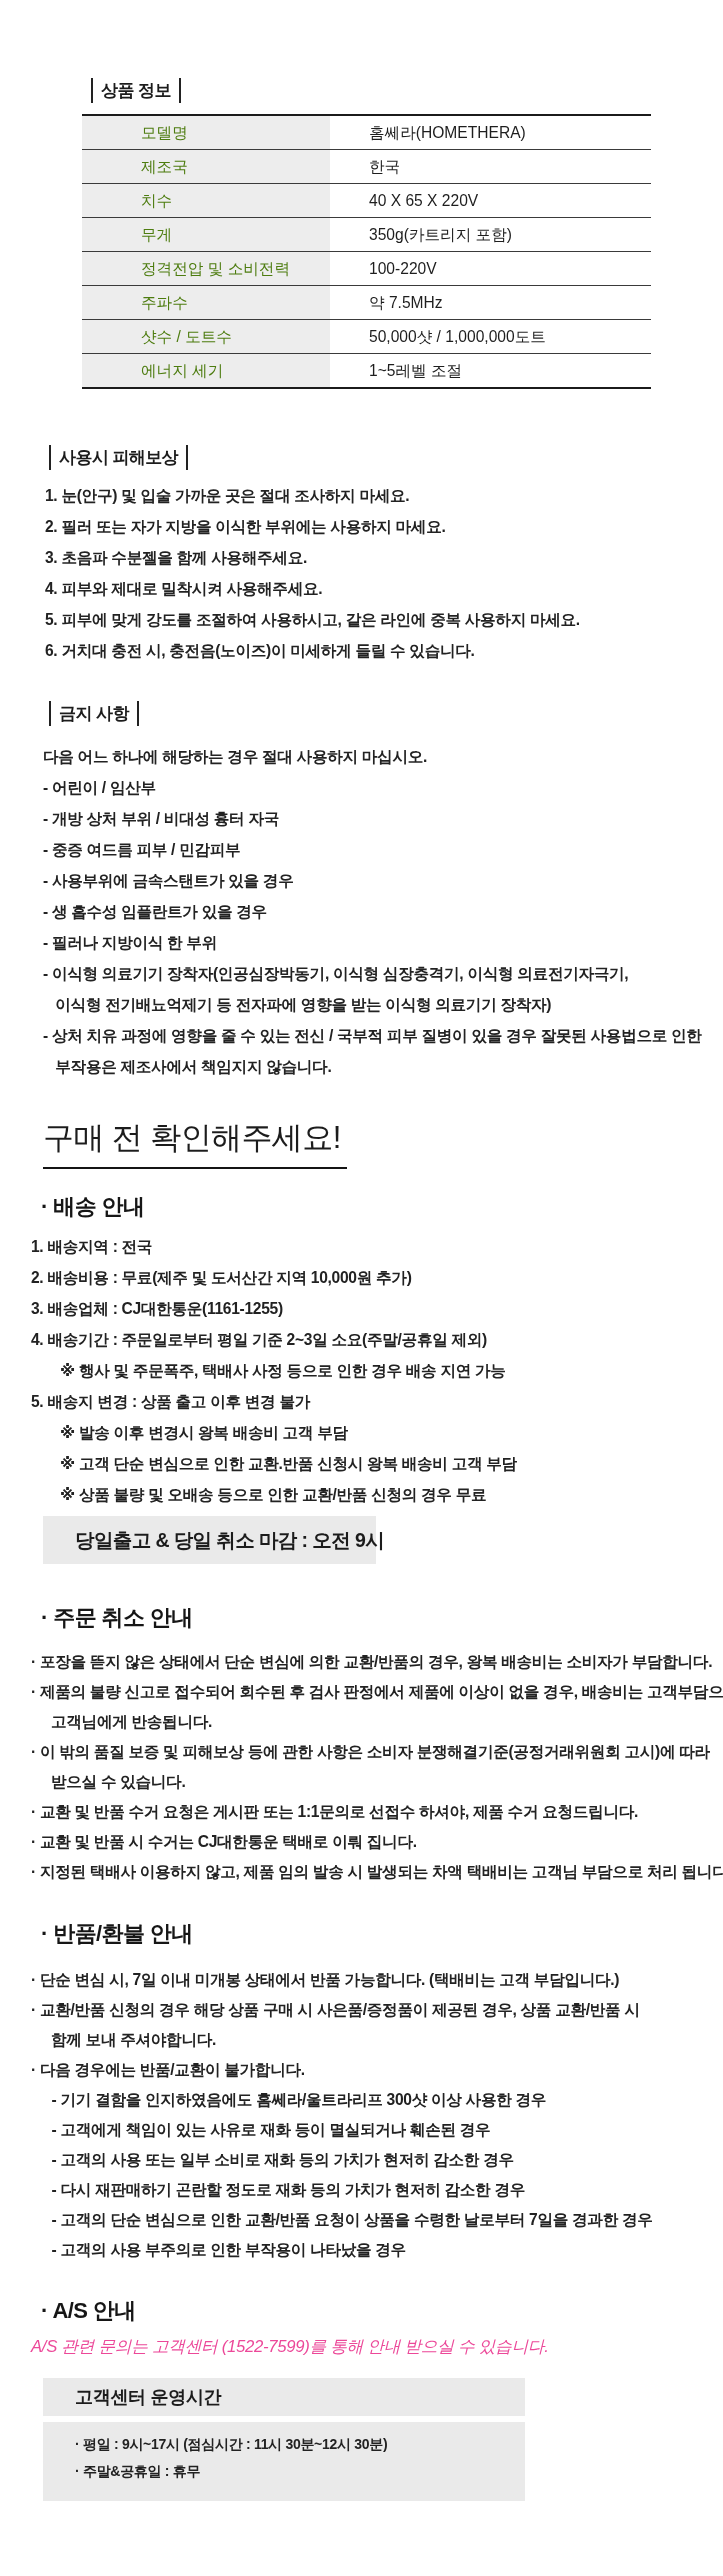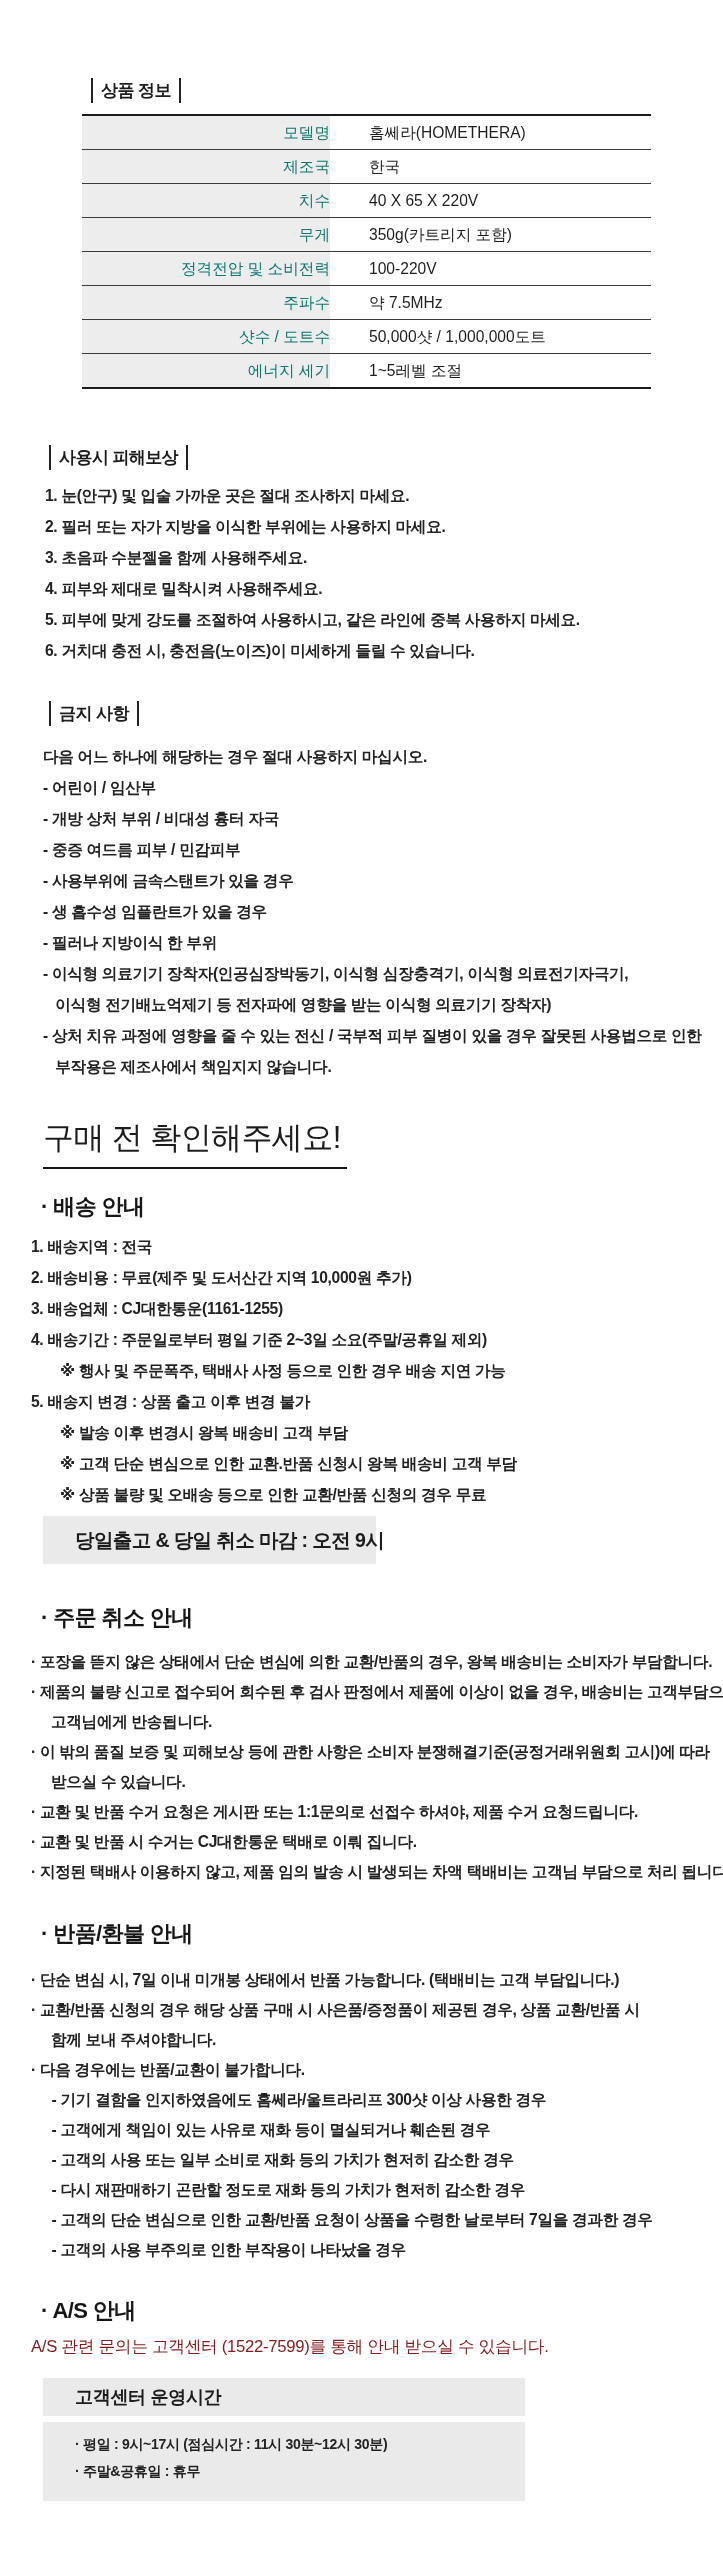--- a/index.html
+++ b/index.html
@@ -46,22 +46,21 @@
   .trow:last-child{border-bottom:none;}
   .tlabel{
     width:248px;
     background:#ededed;
     font-size:15.6px;
     font-weight:500;
     line-height:33px;
     padding-left:59px;
     box-sizing:border-box;
     white-space:nowrap;
-    color:#0f766e;
-    text-align:right;
+    color:#4d7c0f;
   }
   .tvalue{
     flex:1;
     font-size:15.6px;
     font-weight:400;
     line-height:33px;
     padding-left:39px;
     white-space:nowrap;
     color:#1e1e1e;
   }
@@ -139,21 +138,22 @@
     font-weight:700;
     height:27px;line-height:27px;
     letter-spacing:-0.3px;
   }
   .plain-text{
     position:absolute;
     font-size:16.7px;
     font-weight:500;
     letter-spacing:-0.3px;
     white-space:nowrap;
-    color:#7f1d1d;
+    color:#ec4899;
+    font-style:italic;
   }
   
   #hdr-product{top:76px;left:91px;}
   #hdr-caution{top:443px;left:49px;}
   #hdr-prohibit{top:699px;left:49px;}
   #title-purchase{top:1117px;left:43px;}
   #hdr-shipping{top:1192px;left:41px;}
   #hdr-cancel{top:1603px;left:41px;}
   #hdr-returns{top:1919px;left:41px;}
   #hdr-as{top:2296px;left:41px;}

